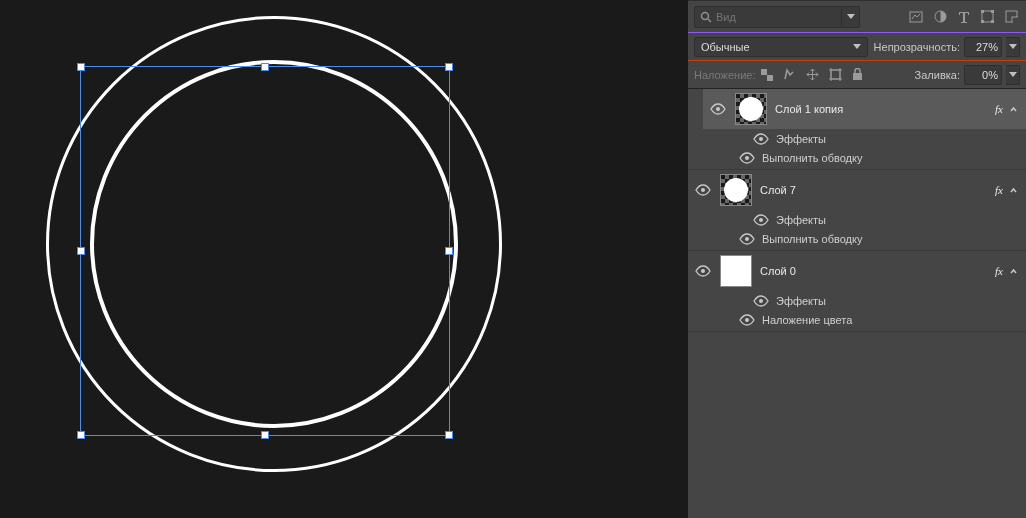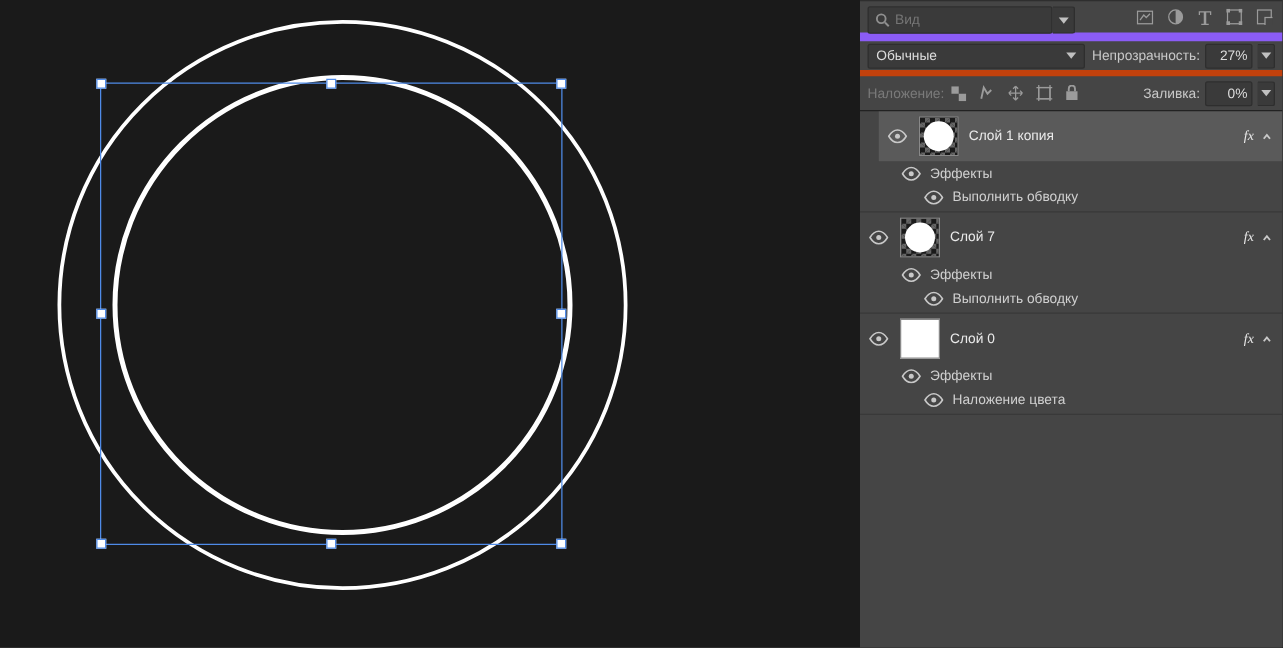--- a/index.html
+++ b/index.html
@@ -27,28 +27,28 @@
   .right { width: 338px; background: #535353; display: flex; flex-direction: column; color: #c8c8c8; font-size: 11px; }
   
   .tabs { display: flex; align-items: center; height: 30px; background: #535353; }
   .tab { padding: 0 14px; height: 30px; line-height: 30px; color: #bbb; cursor: pointer; }
   .tab.active { background: #454545; color: #fff; }
   .tab-spacer { flex: 1; }
   .tab-actions { display: flex; align-items: center; gap: 12px; padding: 0 10px; }
   
   .panel { background: #454545; flex: 1; display: flex; flex-direction: column; border-top: 1px solid #2e2e2e; }
   
-  .row1 { display: flex; height: 32px; padding: 4px 6px; gap: 6px; border-bottom: 7px solid #8b5cf6; }
+  .row1 { display: flex; align-items: center; height: 32px; padding: 4px 6px; gap: 6px; border-bottom: 1px solid #8b5cf6; }
   .search { display: flex; align-items: center; background: #3a3a3a; border: 1px solid #2e2e2e; border-radius: 2px; height: 22px; width: 148px; padding: 0 5px; color: #8f8f8f; }
   .search svg { margin-right: 4px; flex-shrink:0;}
   .search-input { background: transparent; border: none; color: #8f8f8f; font-size: 11px; width: 100%; outline: none; }
   .search-dd { width: 18px; height: 22px; background: #3a3a3a; border: 1px solid #2e2e2e; border-left:none; border-radius: 0 2px 2px 0; display:flex; align-items:center; justify-content:center; margin-left:-6px; }
   .filter-icons { display: flex; gap: 11px; margin-left: auto; align-items: center; padding-right: 2px;}
   
-  .row2 { display: flex; align-items: center; height: 28px; padding: 0 6px; gap: 6px; border-bottom: 5px solid #c2410c; justify-content: center; }
+  .row2 { display: flex; align-items: center; height: 28px; padding: 0 6px; gap: 6px; border-bottom: 1px solid #c2410c; justify-content: center; }
   .select { background: #3a3a3a; border: 1px solid #2e2e2e; border-radius: 2px; height: 20px; display: flex; align-items: center; padding: 0 6px; color: #ddd; }
   .select.blend { width: 196px; justify-content: space-between; }
   .opacity-group { margin-left: auto; display: flex; align-items: center; gap: 4px; }
   .numbox { background: #3a3a3a; border: 1px solid #2e2e2e; border-radius: 2px; height: 20px; width: 38px; display:flex; align-items:center; justify-content:flex-end; padding: 0 3px; color:#ddd;}
   .numbox-dd { width: 14px; height: 20px; display:flex; align-items:center; justify-content:center; border:1px solid #2e2e2e; border-left:none; background:#3a3a3a; border-radius:0 2px 2px 0;}
   .row3 { display: flex; align-items: center; height: 28px; padding: 0 6px; gap: 6px; border-bottom: 1px solid #222; }
   .lock-label { color: #7a7a7a; }
   .lock-icons { display: flex; gap: 10px; align-items:center; }
   .lock-icons svg, .filter-icons svg { opacity: .75; }
   
@@ -64,21 +64,21 @@
      background-image:
        linear-gradient(45deg,#666 25%,transparent 25%),
        linear-gradient(-45deg,#666 25%,transparent 25%),
        linear-gradient(45deg,transparent 75%,#666 75%),
        linear-gradient(-45deg,transparent 75%,#666 75%);
      background-size:8px 8px; background-position:0 0,0 4px,4px -4px,-4px 0; z-index:0;}
   .thumb.checker .thumb-inner-circle { z-index:1; }
   .layer-name { color:#eaeaea; font-size: 11px; }
   .layer-right { margin-left:auto; display:flex; align-items:center; gap:6px; color:#eaeaea; font-style: italic; font-family: Georgia, serif; padding-right:2px;}
   
-  .fx-row { display:flex; align-items:center; height: 20px; padding: 0 0 0 32px; gap:6px; color:#d0d0d0; font-size:11px;}
+  .fx-row { display:flex; align-items:center; height: 20px; padding: 0 0 0 32px; gap:6px; color:#d0d0d0; font-size:11px;margin-left:32px;}
   .fx-item { display:flex; align-items:center; height: 20px; padding: 0 0 2px 50px; gap:6px; color:#d0d0d0; font-size:11px;}
   
   svg { display:block; }
   .ico { fill:#b8b8b8; }
   .chev-down { width:0;height:0;border-left:4px solid transparent;border-right:4px solid transparent;border-top:5px solid #c0c0c0;}
 </style>
 </head>
 <body>
 
 <div class="canvas-area">

